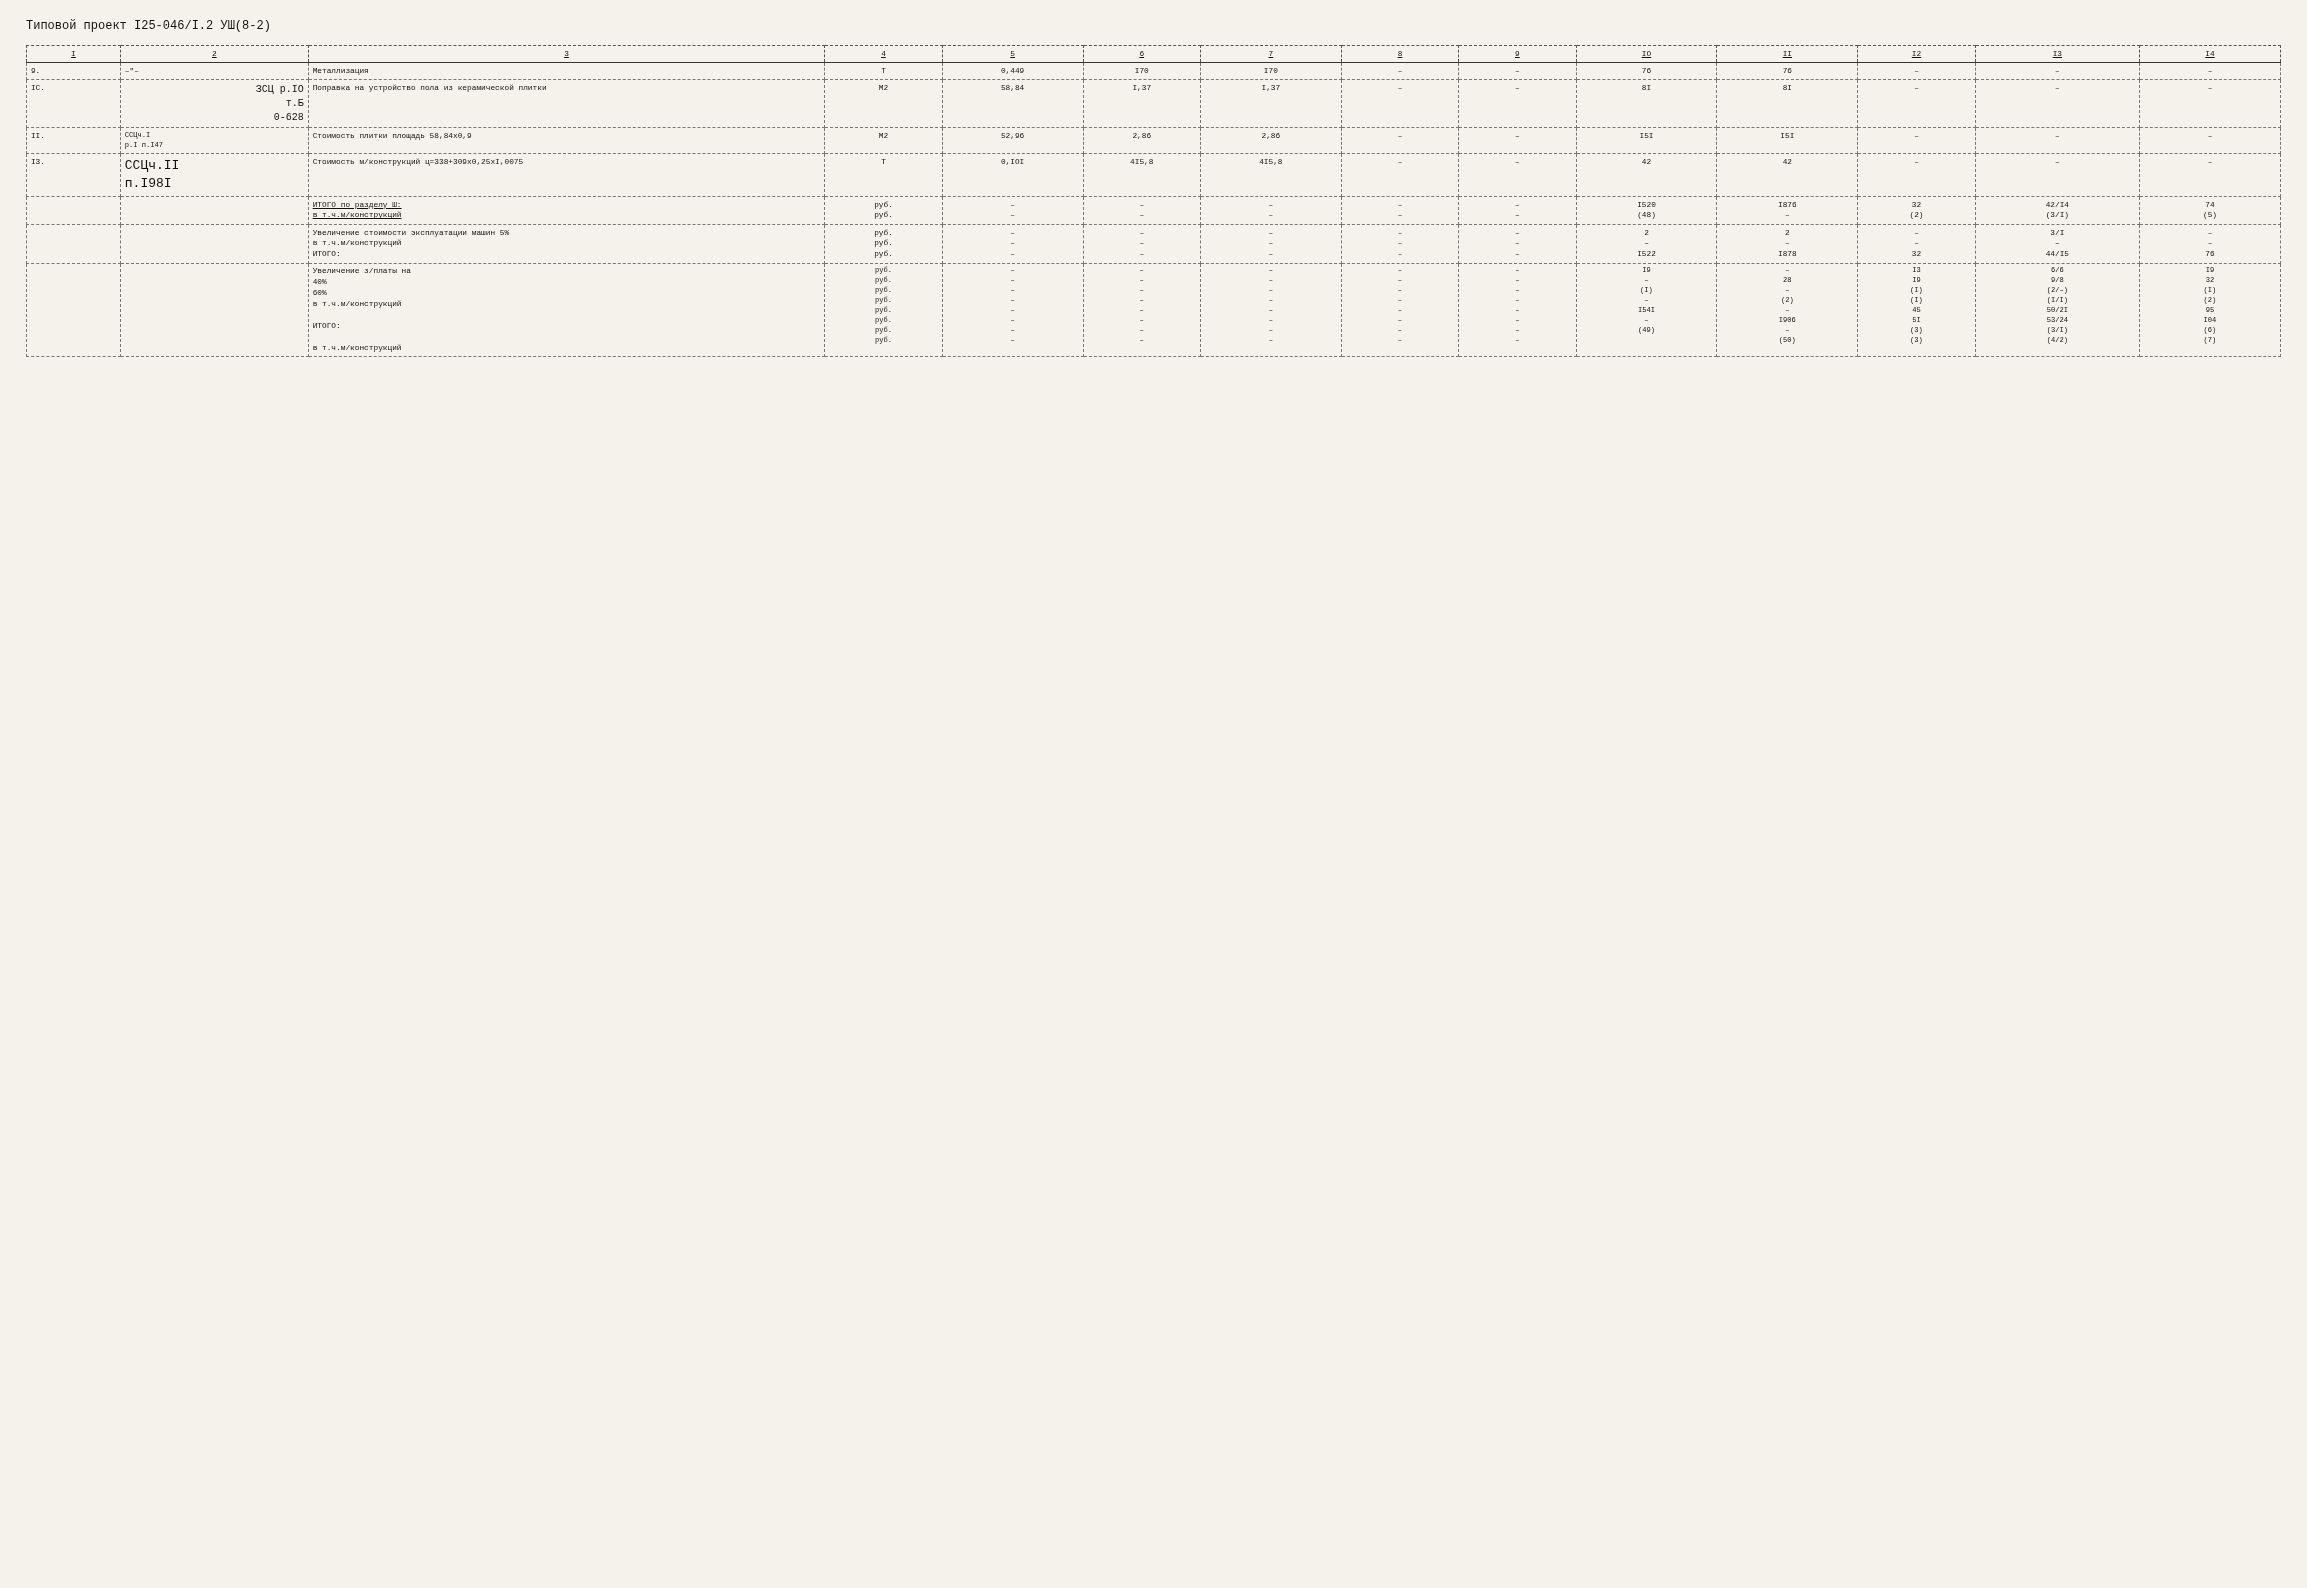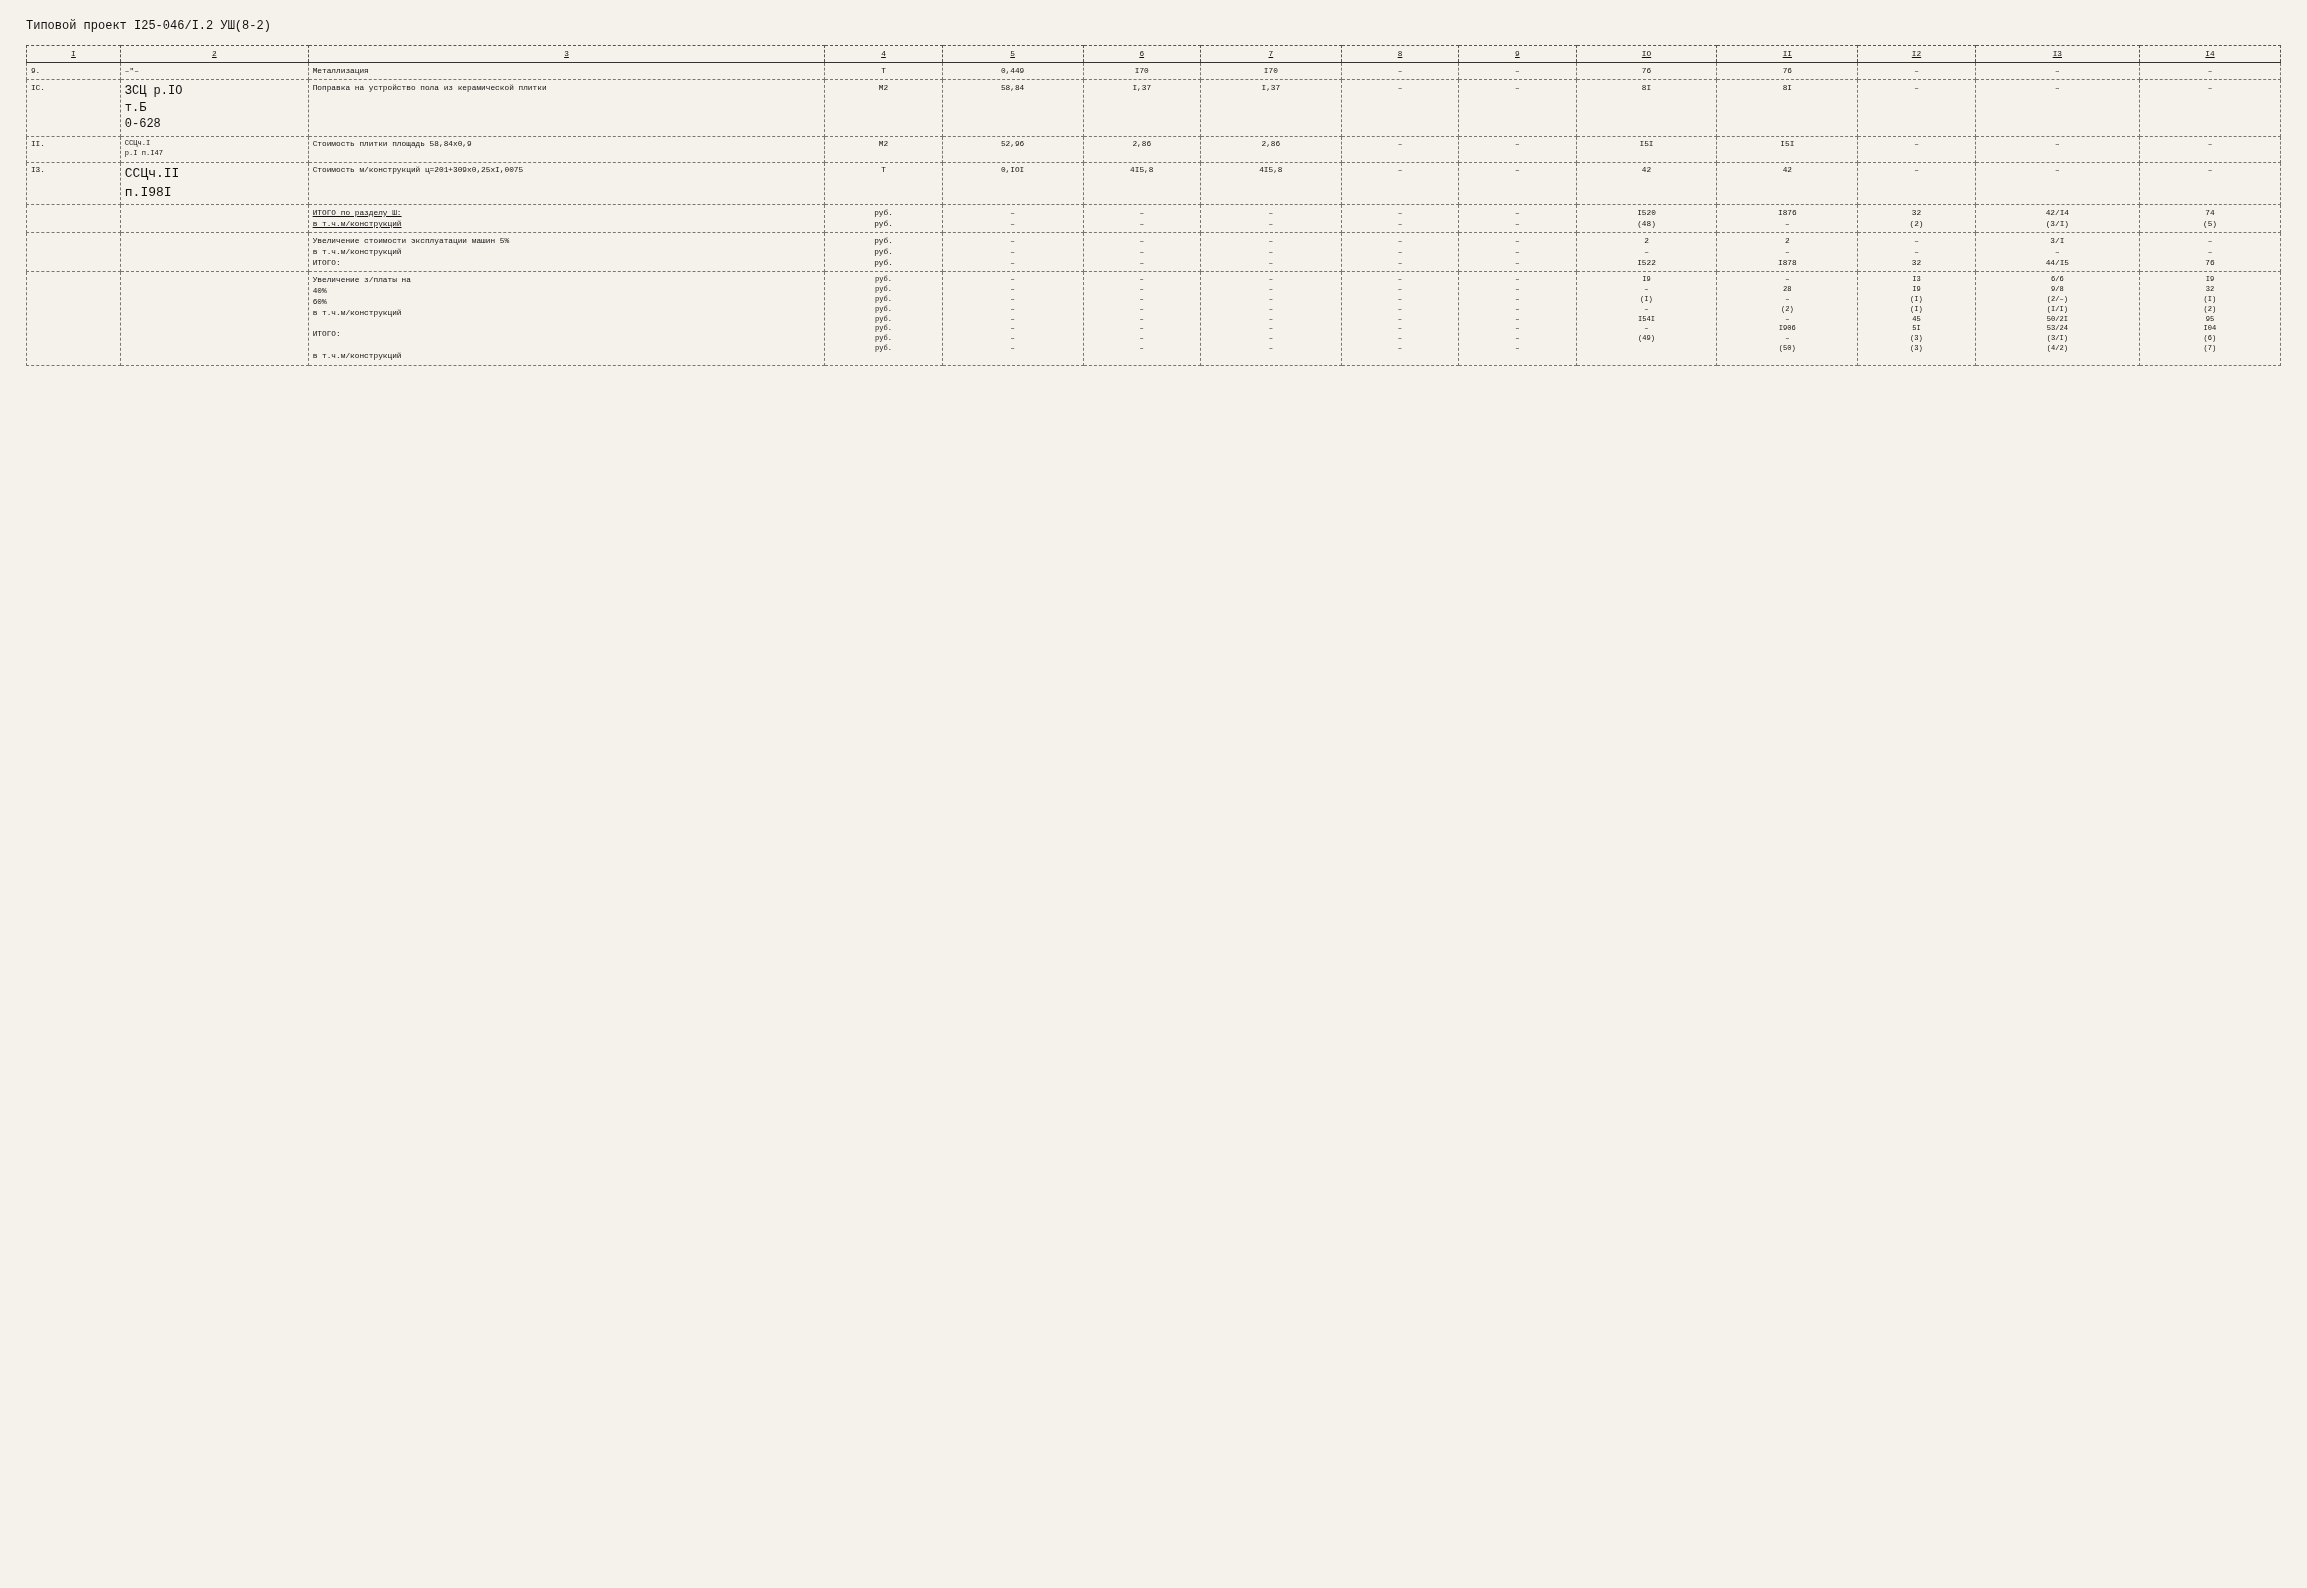--- a/index.html
+++ b/index.html
@@ -88,21 +88,21 @@
       <td class="center">–</td>
       <td class="center">76</td>
       <td class="center">76</td>
       <td class="center">–</td>
       <td class="center">–</td>
       <td class="center">–</td>
     </tr>
 
     <tr>
       <td>IC.</td>
-      <td style="white-space:pre-line; font-size:12px;">ЗСЦ р.IO
+      <td style="white-space:pre-line; font-size:10px;text-align:right;">ЗСЦ р.IO
 т.Б
 0-628</td>
       <td>Поправка на устройство пола из керамической плитки</td>
       <td class="center">М2</td>
       <td class="center">58,84</td>
       <td class="center">I,37</td>
       <td class="center">I,37</td>
       <td class="center">–</td>
       <td class="center">–</td>
       <td class="center">8I</td>
@@ -128,21 +128,21 @@
       <td class="center">–</td>
       <td class="center">–</td>
       <td class="center">–</td>
     </tr>
 
 
     <tr>
       <td>I3.</td>
       <td style="white-space:pre-line; font-size:13px;">ССЦч.II
 п.I98I</td>
-      <td>Стоимость м/конструкций ц=201+309х0,25хI,0075</td>
+      <td>Стоимость м/конструкций ц=338+309х0,25хI,0075</td>
       <td class="center">Т</td>
       <td class="center">0,IOI</td>
       <td class="center">4I5,8</td>
       <td class="center">4I5,8</td>
       <td class="center">–</td>
       <td class="center">–</td>
       <td class="center">42</td>
       <td class="center">42</td>
       <td class="center">–</td>
       <td class="center">–</td>

